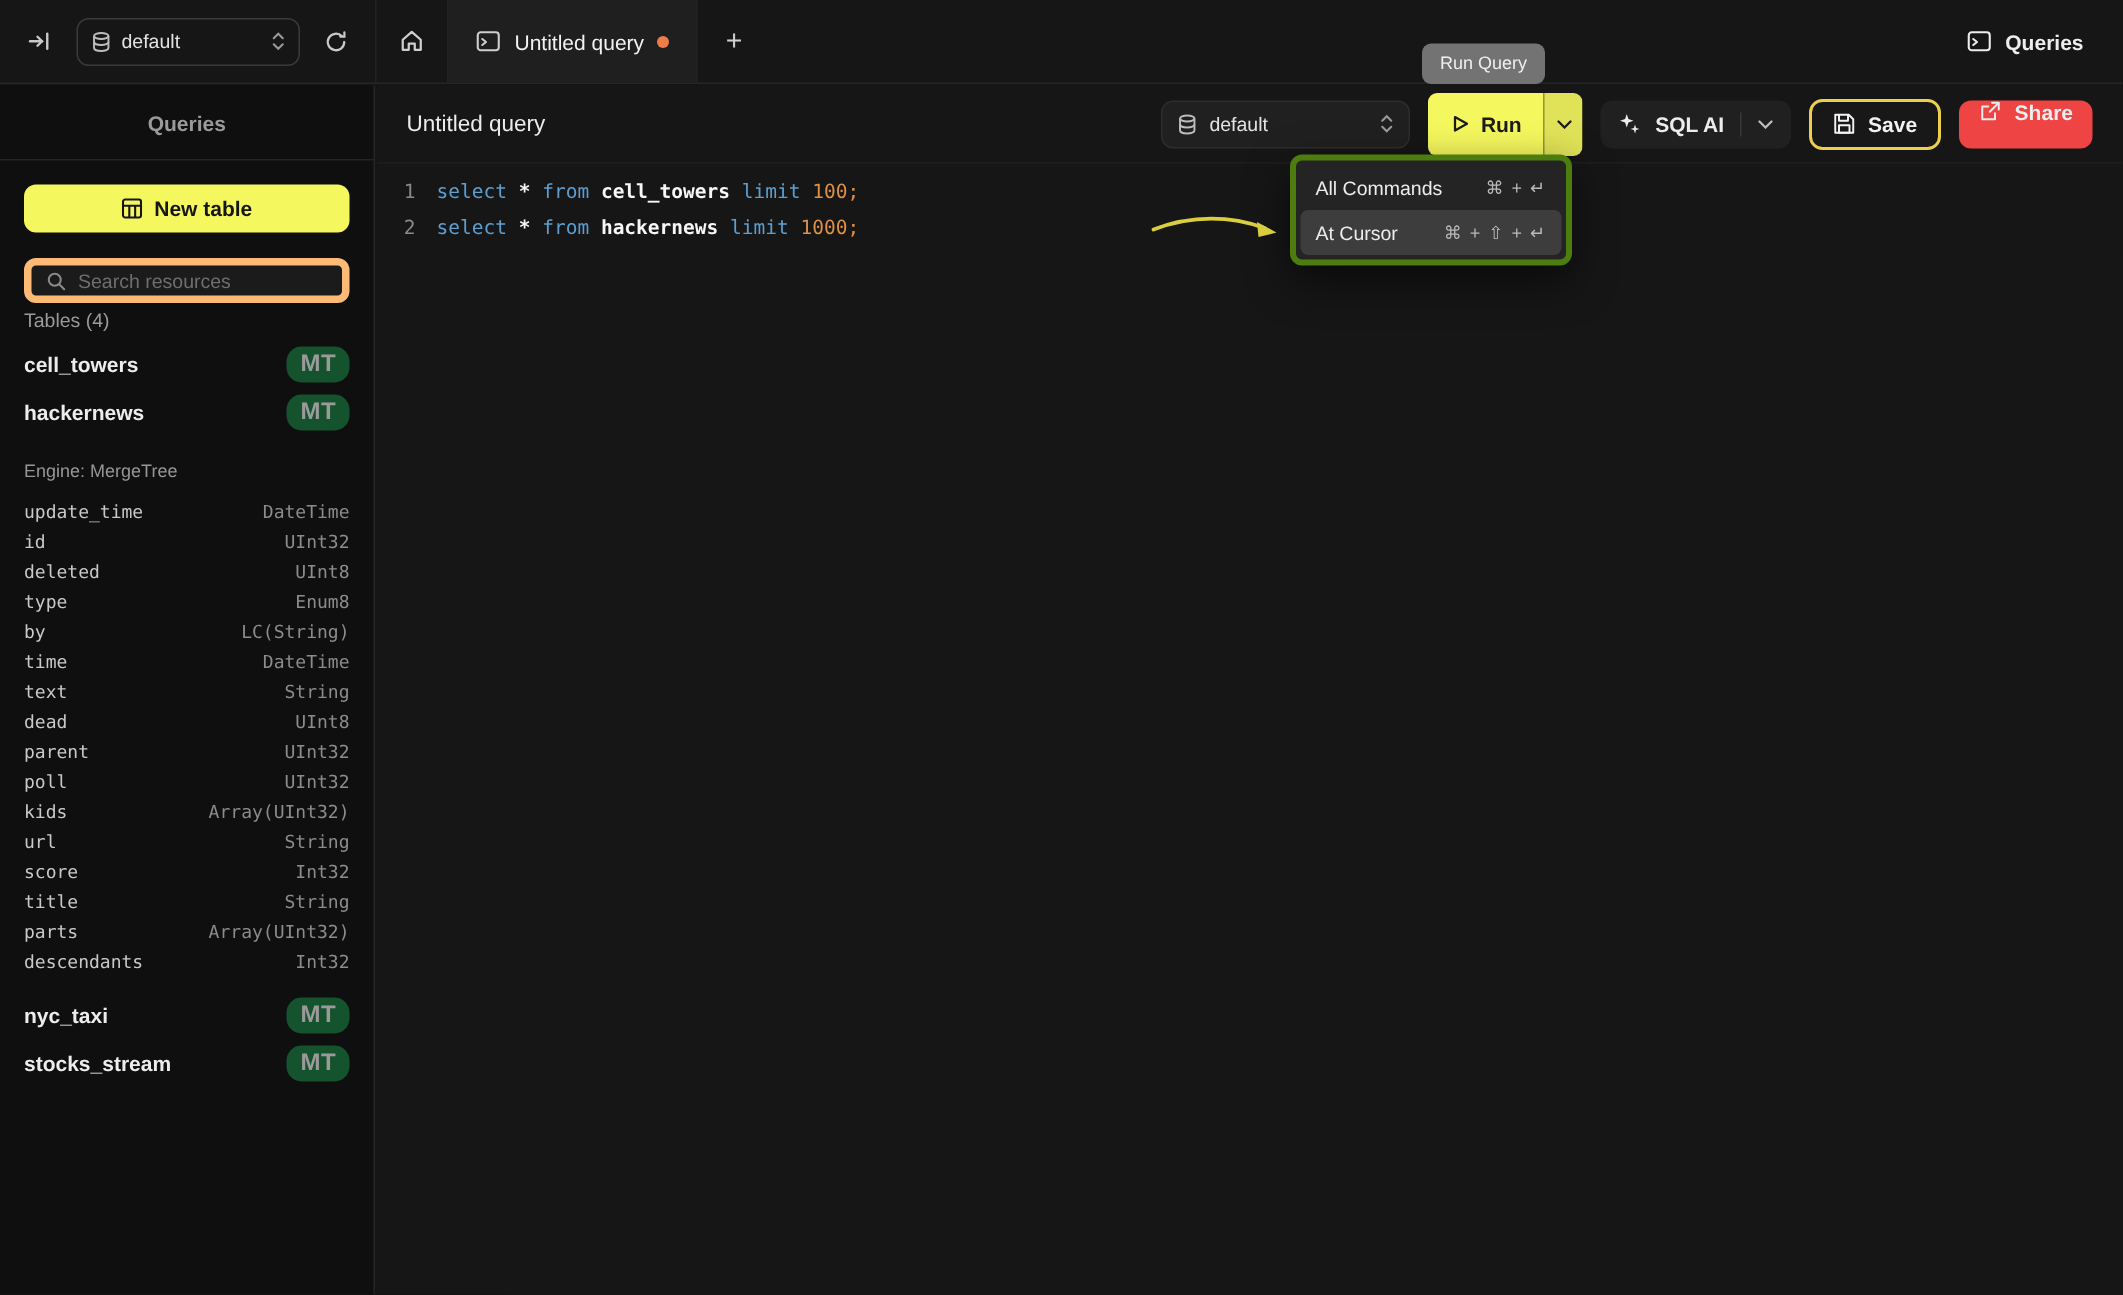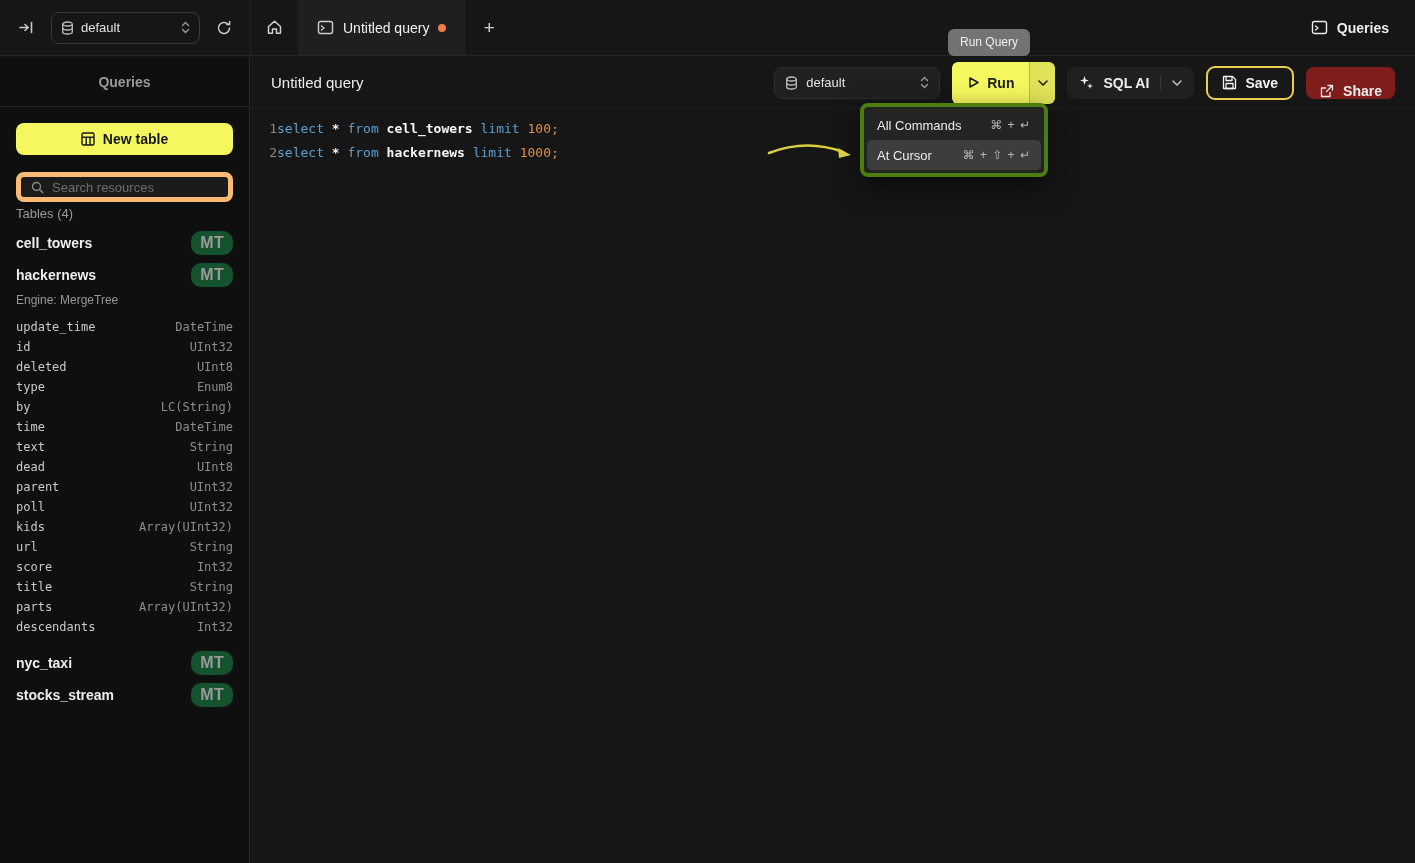--- a/index.html
+++ b/index.html
@@ -88,21 +88,21 @@
   .section-label { margin-top:4px; font-size:13px; color:#9a9a9a; }
   .table-row {
     height:32px; display:flex; align-items:center; justify-content:space-between; cursor:pointer;
   }
   .tables-list { margin-top:6px; }
   .table-name { font-size:14px; font-weight:600; color:#ededed; }
   .badge {
     background:#14532d; color:#9a9a9a; font-size:16px; font-weight:700;
     padding:3px 9px; border-radius:10px; letter-spacing:.3px;
   }
-  .engine-line { font-size:12px; color:#979797; margin:2px 0 10px; }
+  .engine-line { font-size:12px; color:#979797; margin:16px 0 10px; }
   .col-row {
     height:20px; display:flex; align-items:center; justify-content:space-between;
     font-family:"DejaVu Sans Mono", monospace; font-size:12px; cursor:pointer;
   }
   .col-name { color:#c9c9c9; }
   .col-type { color:#8c8c8c; }
   .cols-gap { height:10px; }
 
   
   .main { position:absolute; top:57px; left:251px; right:0; bottom:0; background:#161616; }
@@ -134,30 +134,30 @@
     display:flex; align-items:center; gap:9px; padding:0 12px;
     color:#ededed; font-size:14px; font-weight:600; font-family:"Liberation Sans", sans-serif;
   }
   .sqlai-divider { width:1px; height:16px; background:#383838; margin:0 2px; }
   .save-btn {
     height:34px; background:#181818; border:2px solid #eccf4e; border-radius:9px; cursor:pointer;
     display:flex; align-items:center; gap:8px; padding:0 14px;
     color:#f2f2f2; font-size:14px; font-weight:600; font-family:"Liberation Sans", sans-serif;
   }
   .share-btn {
-    height:32px; background:#7f1d1d; border:none; border-radius:8px; cursor:pointer;
-    display:flex; align-items:flex-end; gap:9px; padding:0 13px;
+    height:32px; background:#ef4444; border:none; border-radius:8px; cursor:pointer;
+    display:flex; align-items:flex-start; gap:9px; padding:0 13px;
     color:#ededed; font-size:14px; font-weight:600; font-family:"Liberation Sans", sans-serif;
   }
 
   
   .editor { padding-top:8px; }
   .code-line { display:flex; line-height:24px; font-family:"DejaVu Sans Mono", monospace; font-size:13px; }
   .line-num { width:26px; text-align:right; color:#8a8a8a; flex:0 0 26px; }
-  .line-code { white-space:pre; }
+  .line-code { margin-left:14px; white-space:pre; }
   .tok-kw { color:#5e9fd0; }
   .tok-star { color:#f5f5f5; font-weight:700; }
   .tok-ident { color:#f7f7f7; font-weight:700; }
   .tok-num { color:#dd9046; }
   .tok-punc { color:#dd9046; }
   .tok-pl { color:#dcdcdc; }
 
   
   .tooltip {
     position:absolute; left:948px; top:29px; height:27px; line-height:27px;

